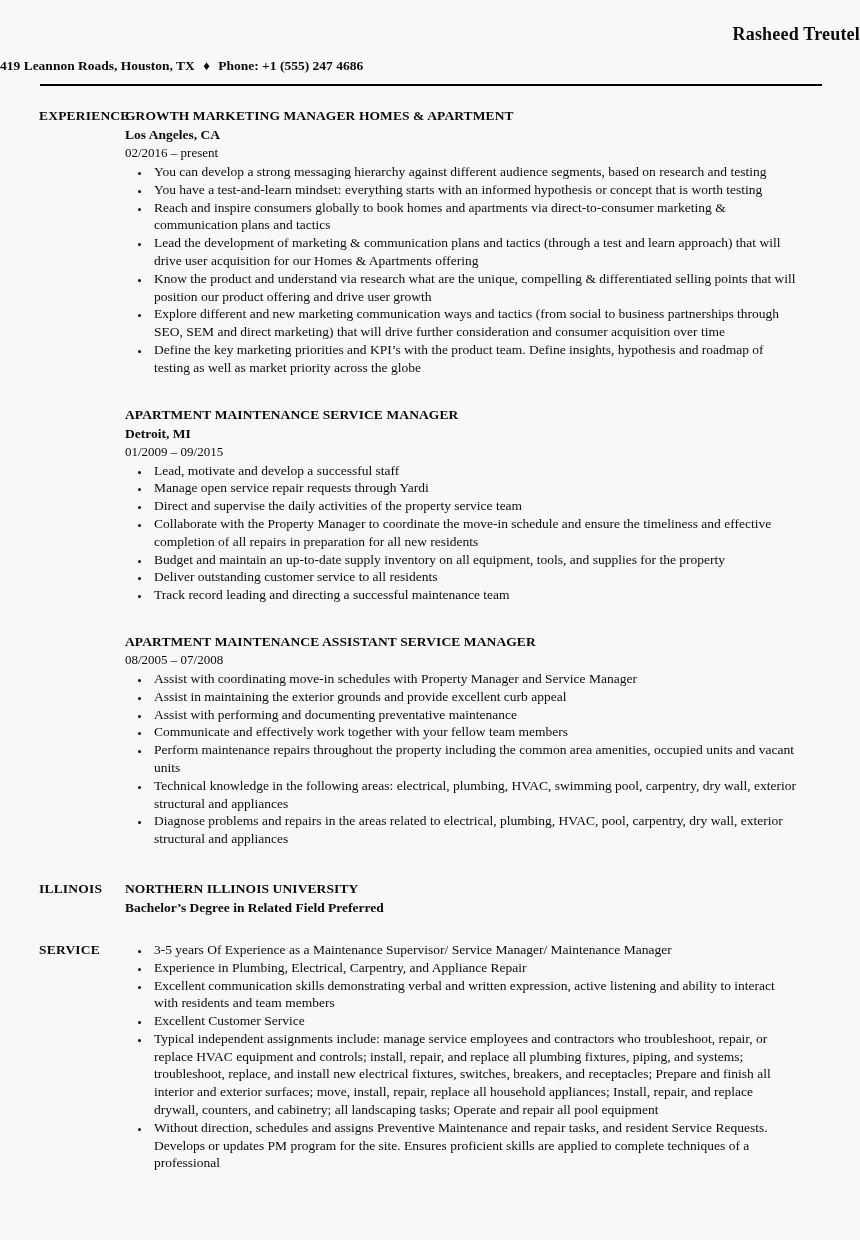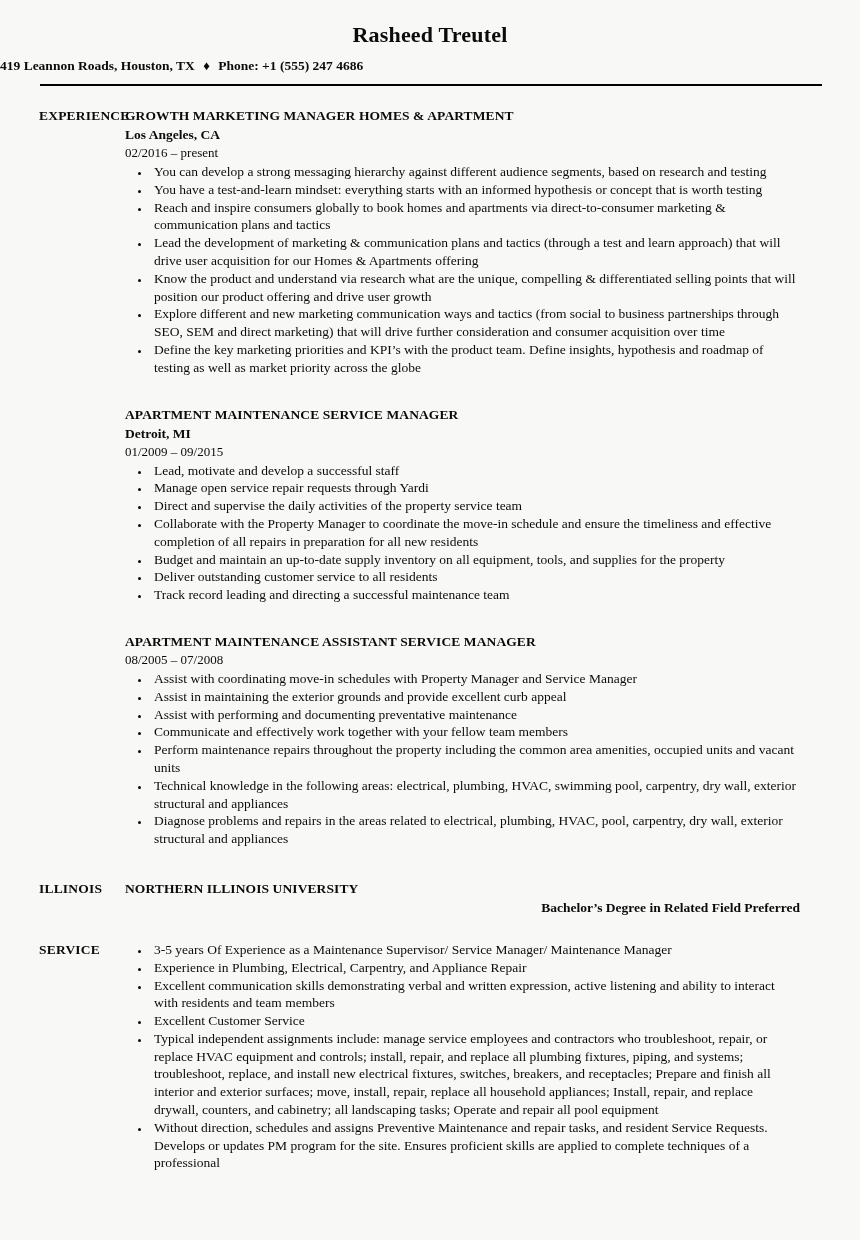--- a/index.html
+++ b/index.html
@@ -17,24 +17,24 @@
   .page {
     box-sizing: border-box;
     width: 860px;
     height: 1240px;
     overflow: hidden;
     padding-top: 24px;
   }
   
   .person-name {
     margin: 0;
-    font-size: 22px;
+    font-size: 18px;
     line-height: 21px;
     font-weight: 700;
-    text-align: center;
+    text-align: right;
     letter-spacing: 0.2px;
   }
   .contact-line {
     margin-top: 12px;
     font-size: 13.5px;
     line-height: 17px;
     font-weight: 700;
     text-align: left;
   }
   .contact-line .sep {
@@ -105,21 +105,20 @@
     margin: 0;
     font-size: 13.5px;
     font-weight: 700;
     line-height: 19px;
     letter-spacing: 0.1px;
   }
   .edu-degree {
     font-size: 13.5px;
     font-weight: 700;
     line-height: 19px;
-    text-align: right;
   }
 </style>
 </head>
 <body>
 
 <div class="page">
 
   <header>
     <h1 class="person-name">Rasheed Treutel</h1>
     <div class="contact-line">

